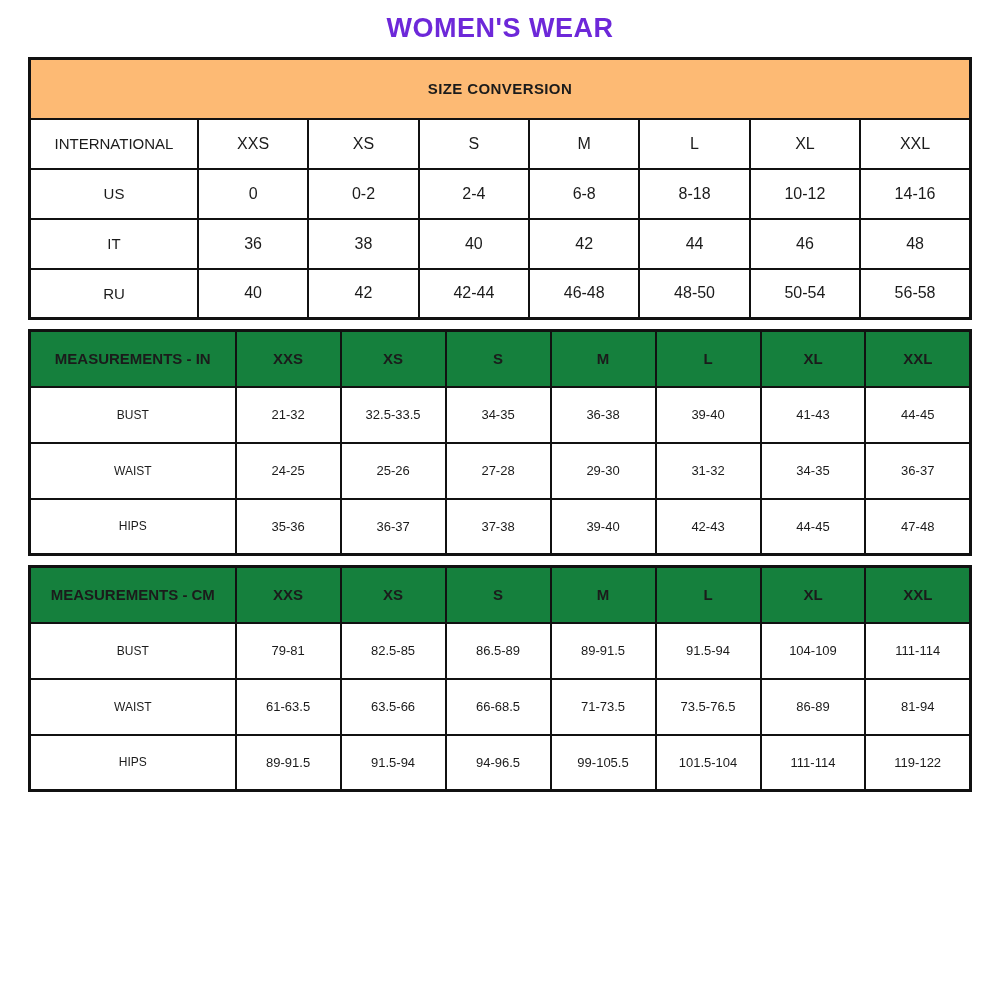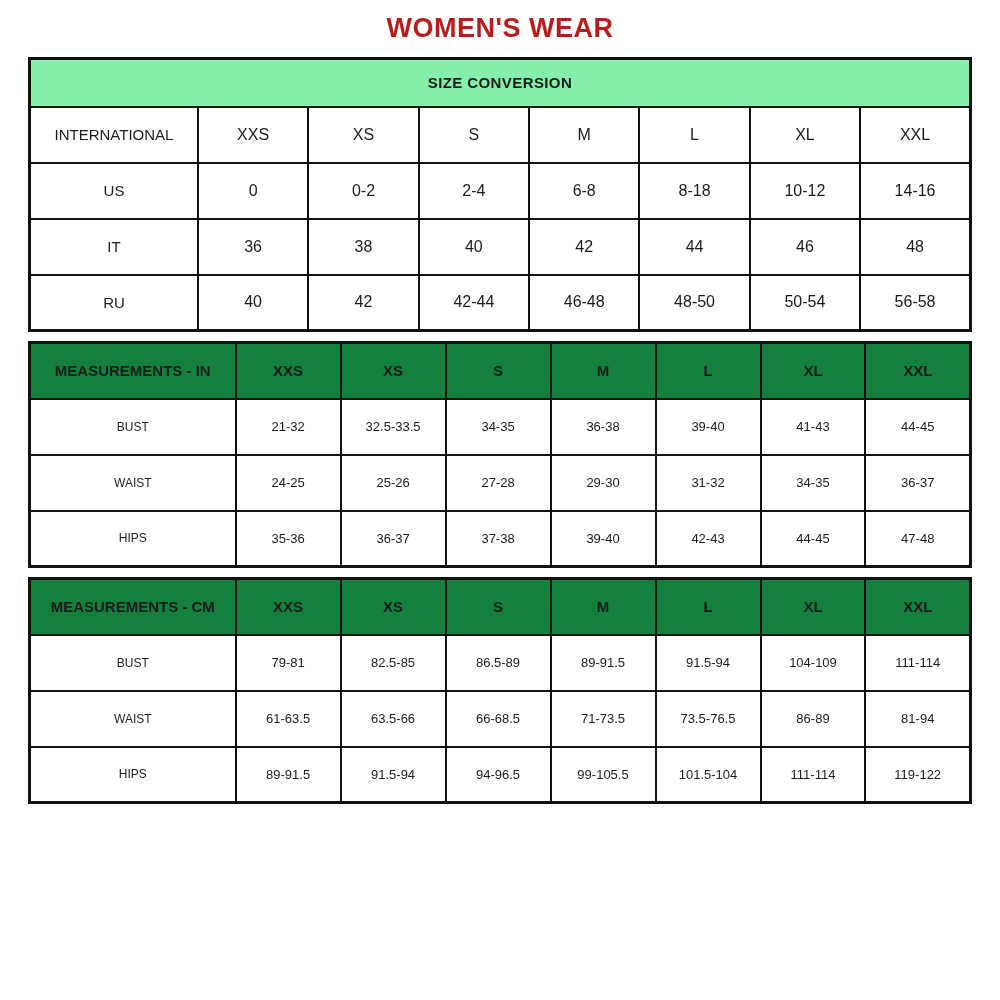--- a/index.html
+++ b/index.html
@@ -7,42 +7,42 @@
   body {
     font-family: "Liberation Sans", "DejaVu Sans", sans-serif;
     color: #1b1b1b;
   }
   .page { padding: 13px 28px 0 28px; }
   .page-title {
     text-align: center;
     font-size: 27px;
     font-weight: bold;
     letter-spacing: 0.5px;
-    color: #b91c1c;
+    color: #6d28d9;
     margin-bottom: 13px;
   }
   table.tbl {
     width: 100%;
     border-collapse: collapse;
     table-layout: fixed;
     border: 3px solid #111111;
     margin-bottom: 9px;
   }
   table.tbl td {
     border: 2px solid #111111;
     text-align: center;
     vertical-align: middle;
     overflow: hidden;
     white-space: nowrap;
   }
   
-  .t1 td { height: 56px; font-size: 16px; }
+  .t1 td { height: 50px; font-size: 16px; }
   .t1 .band {
-    height: 48px;
-    background: #86efac;
+    height: 60px;
+    background: #fdba74;
     font-weight: bold;
     font-size: 15px;
     letter-spacing: 0.4px;
   }
   .t1 .lbl { font-size: 15px; }
   
   .t2 td { height: 56px; font-size: 13px; }
   .t2 tr.head td {
     background: #15803d;
     font-weight: bold;

